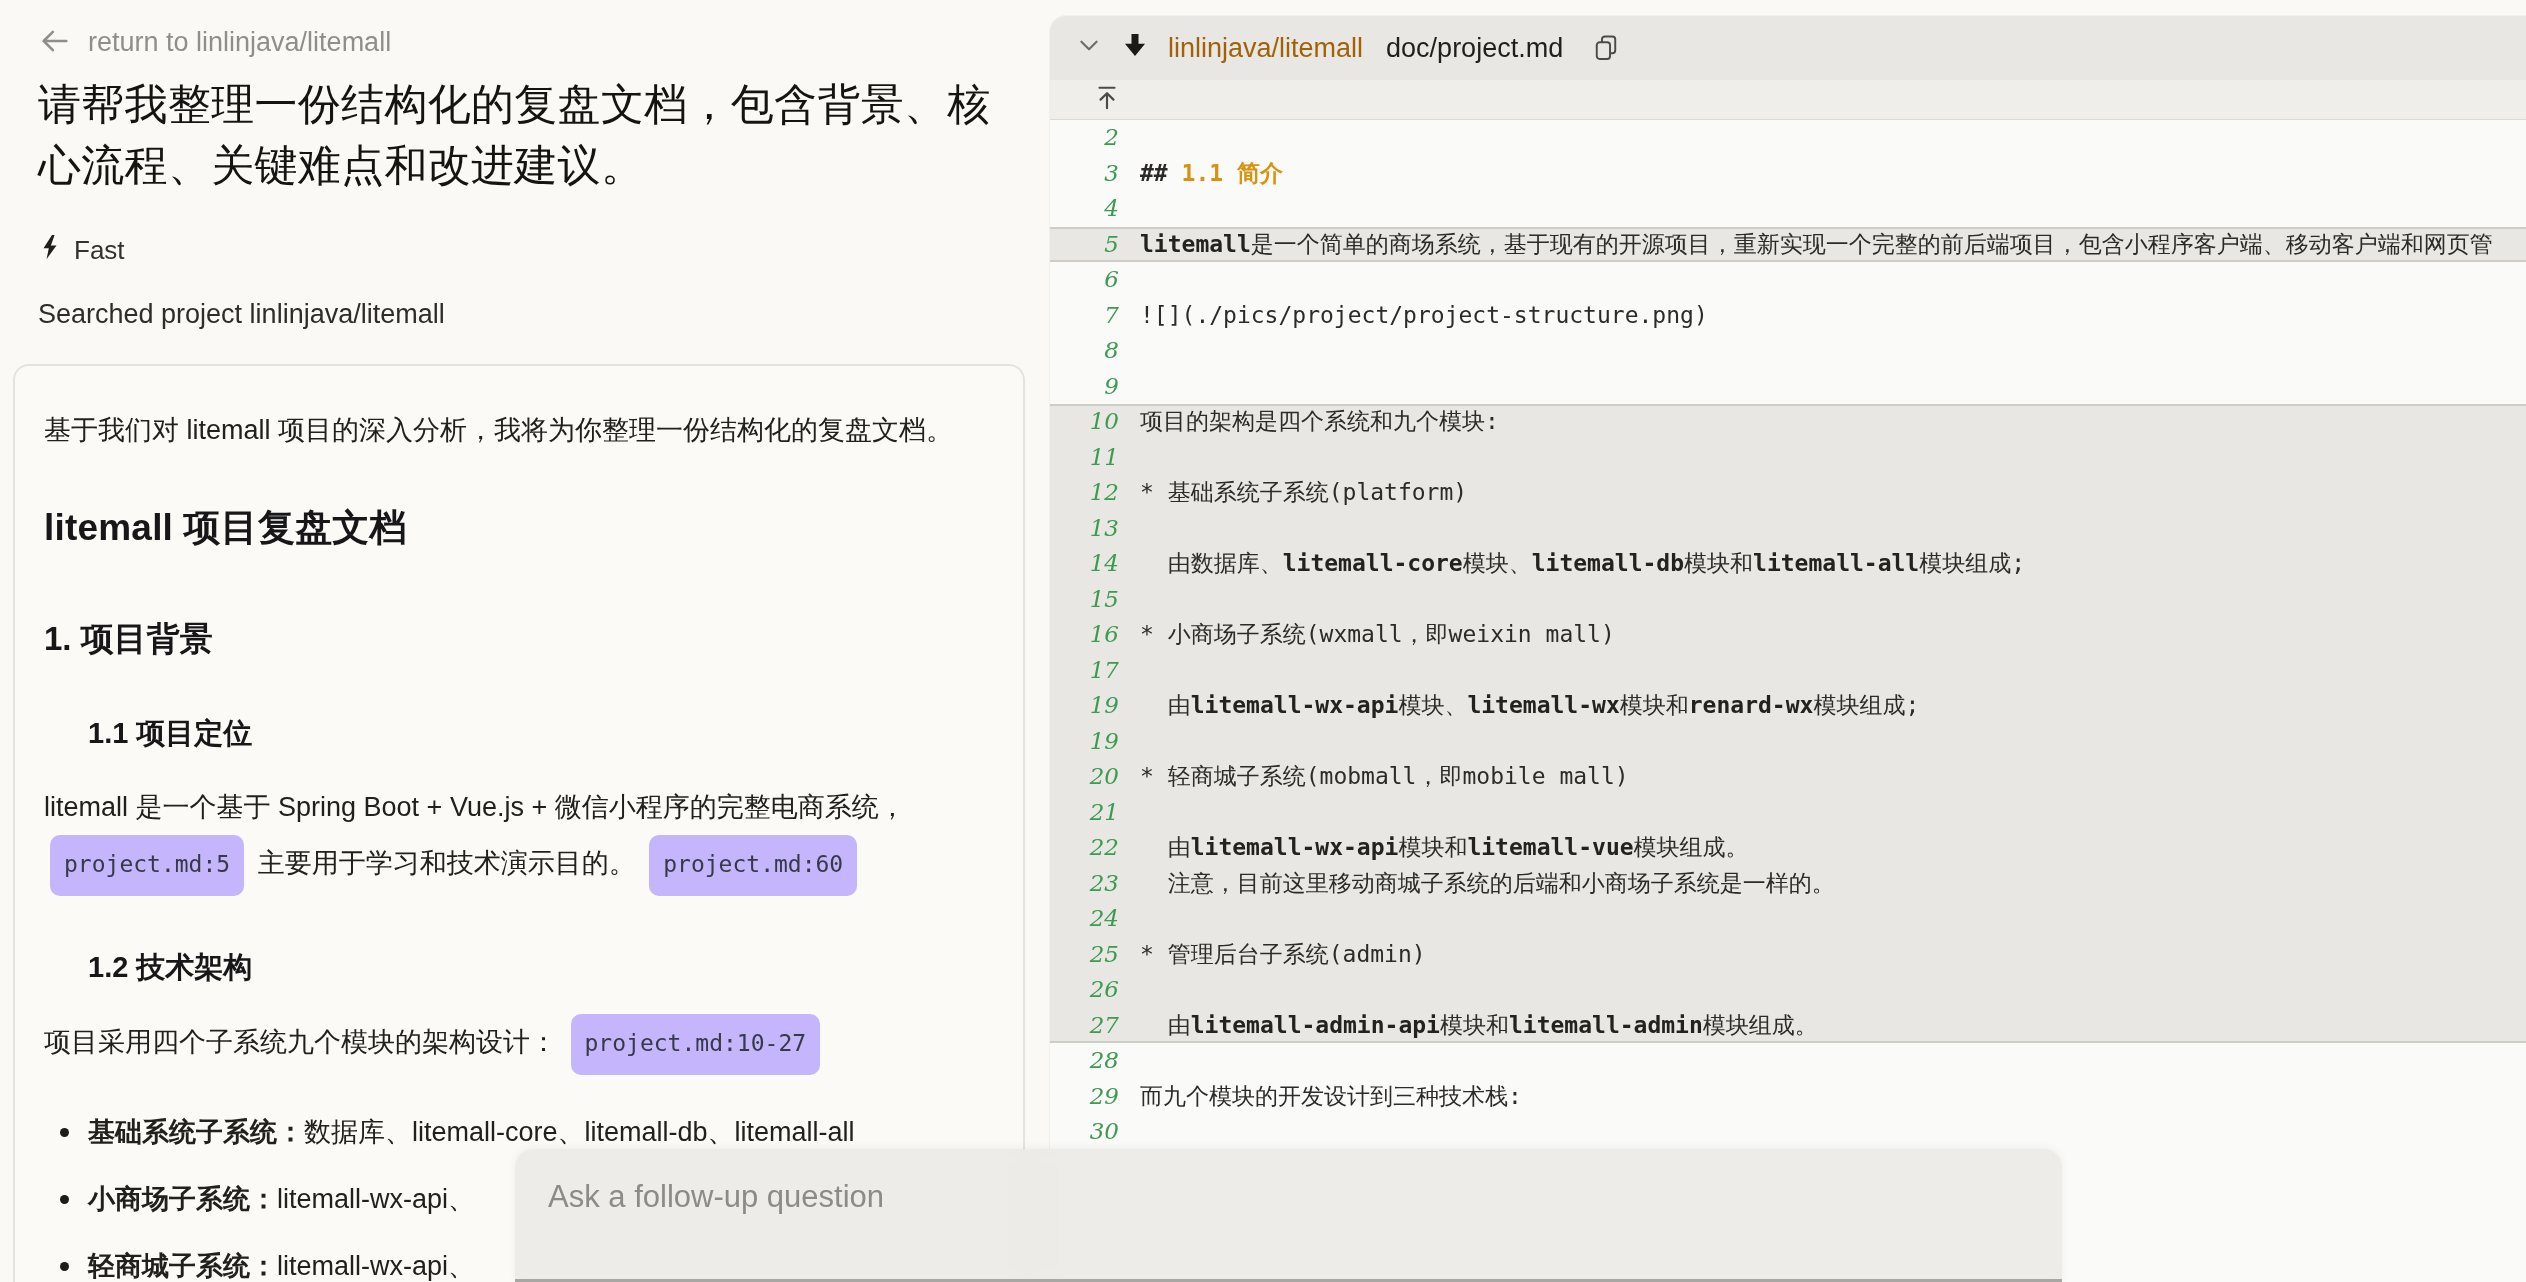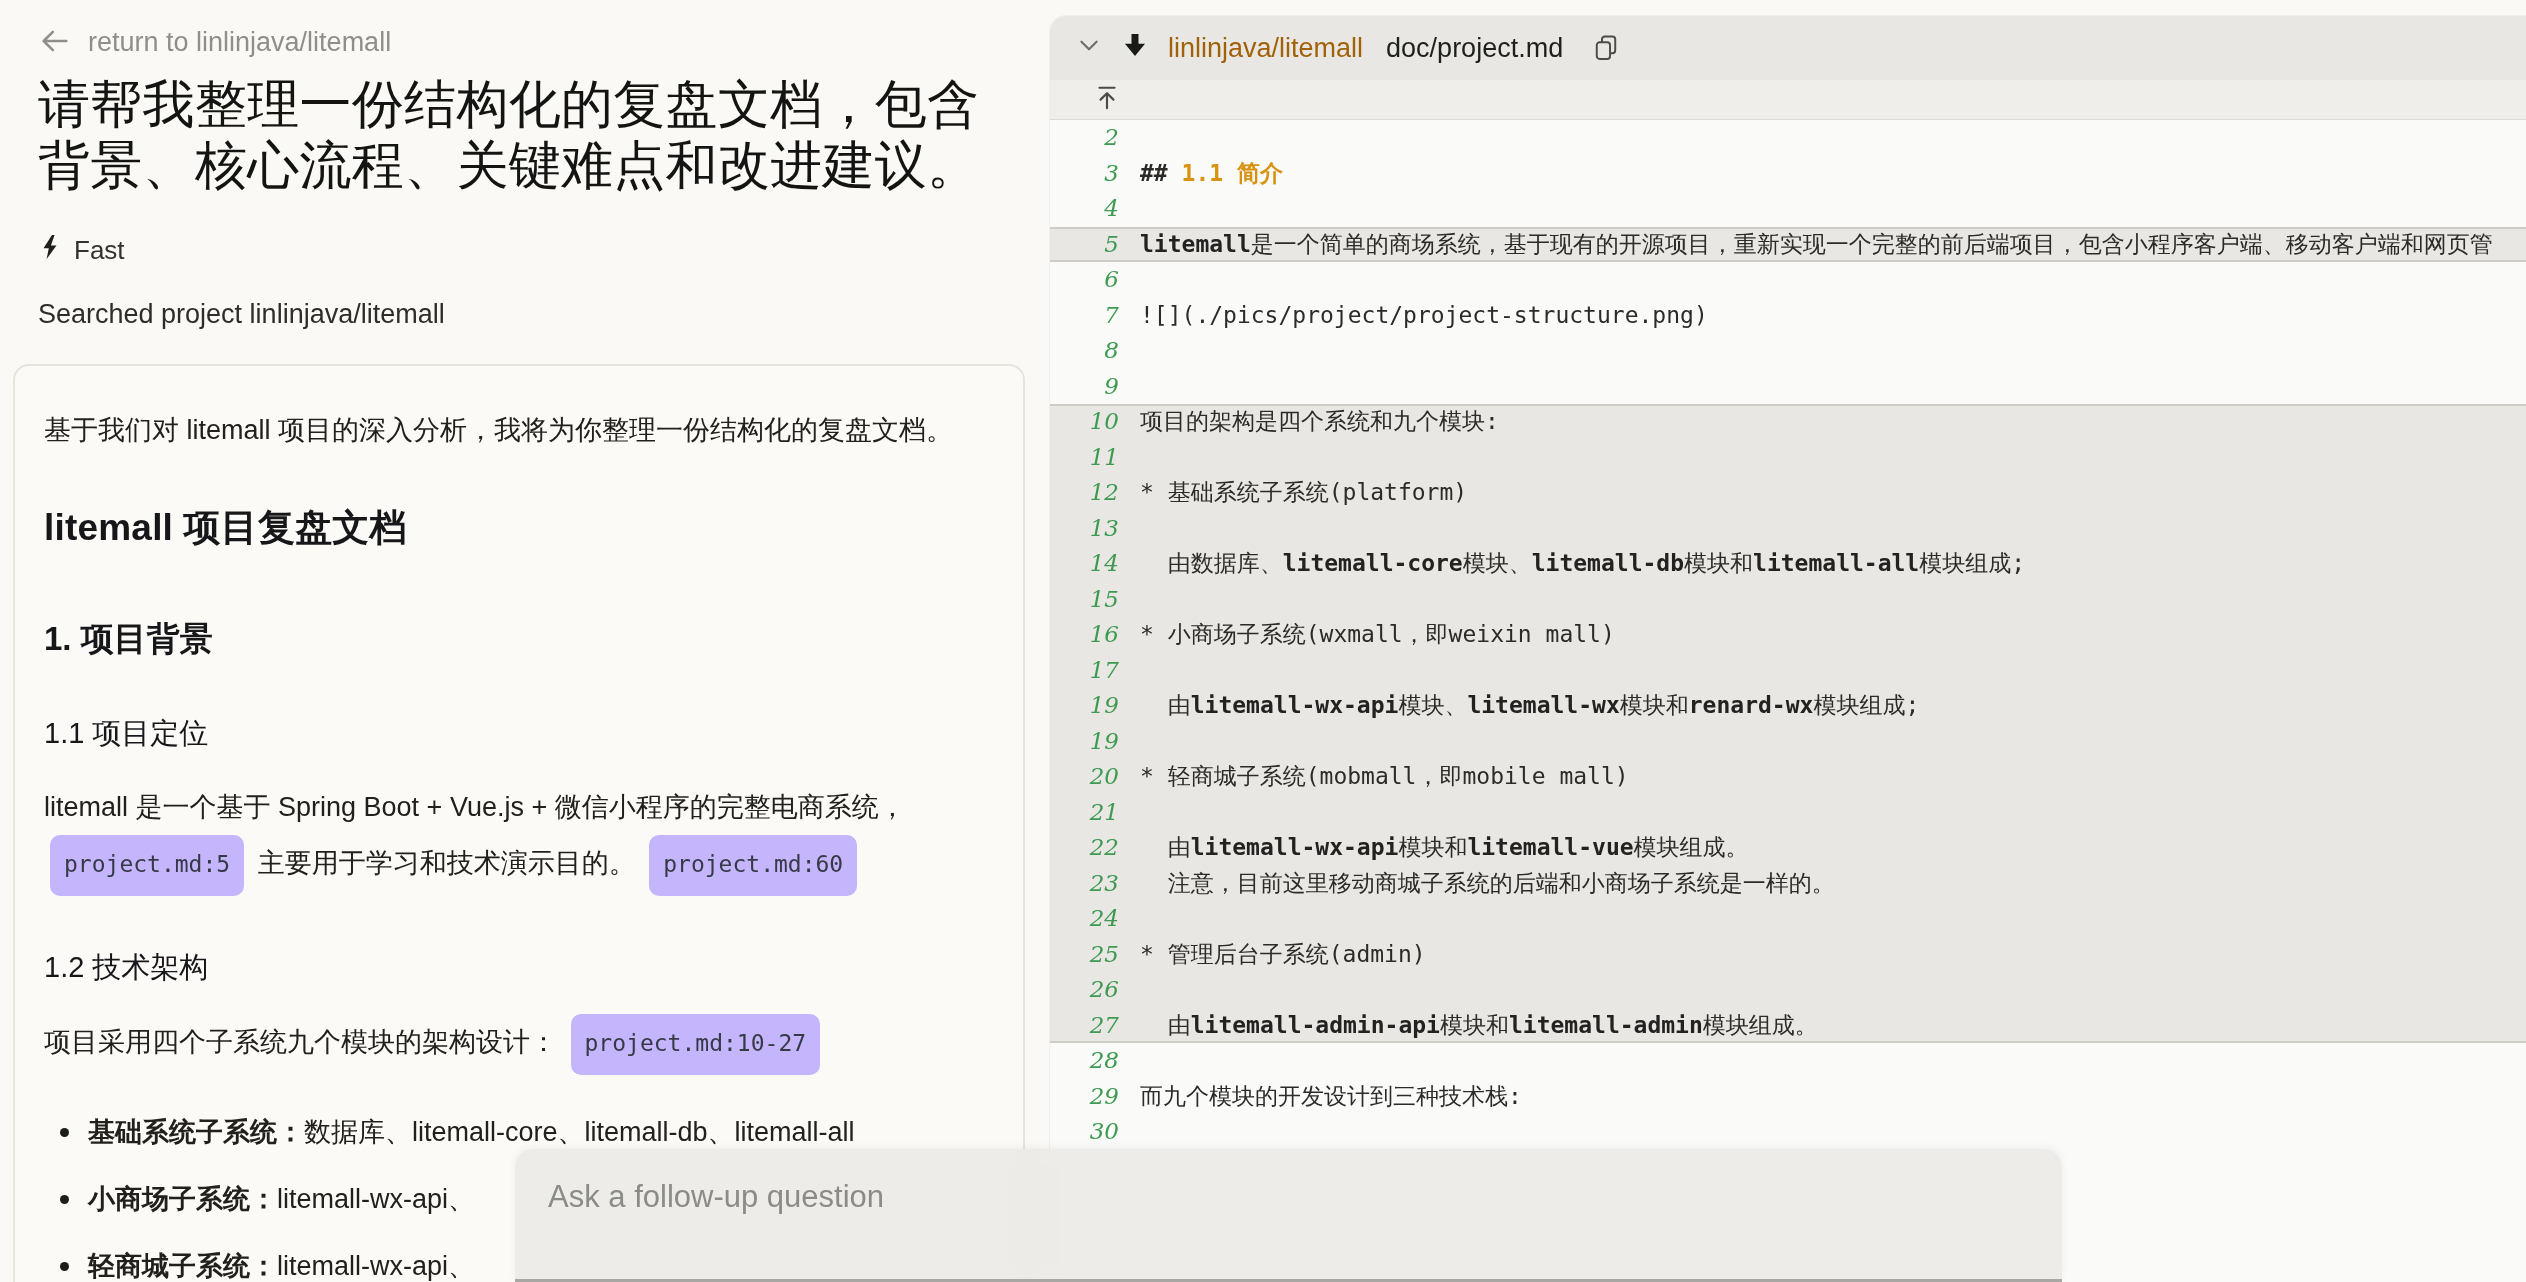--- a/index.html
+++ b/index.html
@@ -4,33 +4,33 @@
 <style>
   * { margin:0; padding:0; box-sizing:border-box; }
   html,body { width:2526px; height:1282px; overflow:hidden; }
   body { background:#FAF9F5; font-family:"Liberation Sans", sans-serif; color:#1d1c19; position:relative; }
 
   
   .left-panel { position:absolute; left:0; top:0; width:1040px; }
   .return-row { display:flex; align-items:flex-end; gap:16px; margin:24px 0 0 38px;
                 color:#8f8e89; font-size:27px; cursor:pointer; }
   .return-row svg { display:block; }
-  .question { margin:16px 0 0 38px; width:960px; font-size:52px; line-height:61px;
+  .question { margin:16px 0 0 38px; width:960px; font-size:43px; line-height:61px;
               font-weight:500; color:#141412; letter-spacing:.3px; }
   .mode-row { display:flex; align-items:center; gap:12px; margin:38px 0 0 38px;
               font-size:26px; color:#33322e; }
   .searched { margin:32px 0 0 38px; font-size:27px; color:#2e2d2a; }
 
   .answer-card { position:relative; margin:34px 0 0 13px; width:1012px; height:960px;
                  background:#FBFAF6; border:2px solid #E5E3DC; border-radius:16px;
                  padding:38px 48px 0 29px; }
   .intro { font-size:27px; line-height:53px; color:#21201d; }
   .doc-title { margin-top:46px; font-size:37px; font-weight:700; color:#17171a; letter-spacing:.2px; }
   .sec-title { margin-top:64px; font-size:33px; font-weight:700; color:#17171a; }
-  .sub-title { margin-top:52px; font-size:29px; font-weight:400; color:#17171a; }
+  .sub-title { margin-top:52px; font-size:29px; font-weight:700; color:#17171a;margin-left:44px; }
   .para { margin-top:26px; font-size:27px; line-height:55px; color:#21201d; }
   .cite-badge { display:inline-block; background:#c4b5fd; border-radius:10px;
                 padding:2px 14px 4px; margin:0 6px; font-family:"DejaVu Sans Mono",monospace;
                 font-size:23px; color:#363a46; white-space:nowrap; cursor:pointer; }
   .bullets { margin:40px 0 0 44px; list-style:none; }
   .bullets li { position:relative; font-size:27px; line-height:34px; margin-bottom:33px; color:#21201d; }
   .bullets li::before { content:""; position:absolute; left:-28px; top:13px; width:9px; height:9px;
                         border-radius:50%; background:#1c1c1a; }
   .bullets b { font-weight:700; }
 

